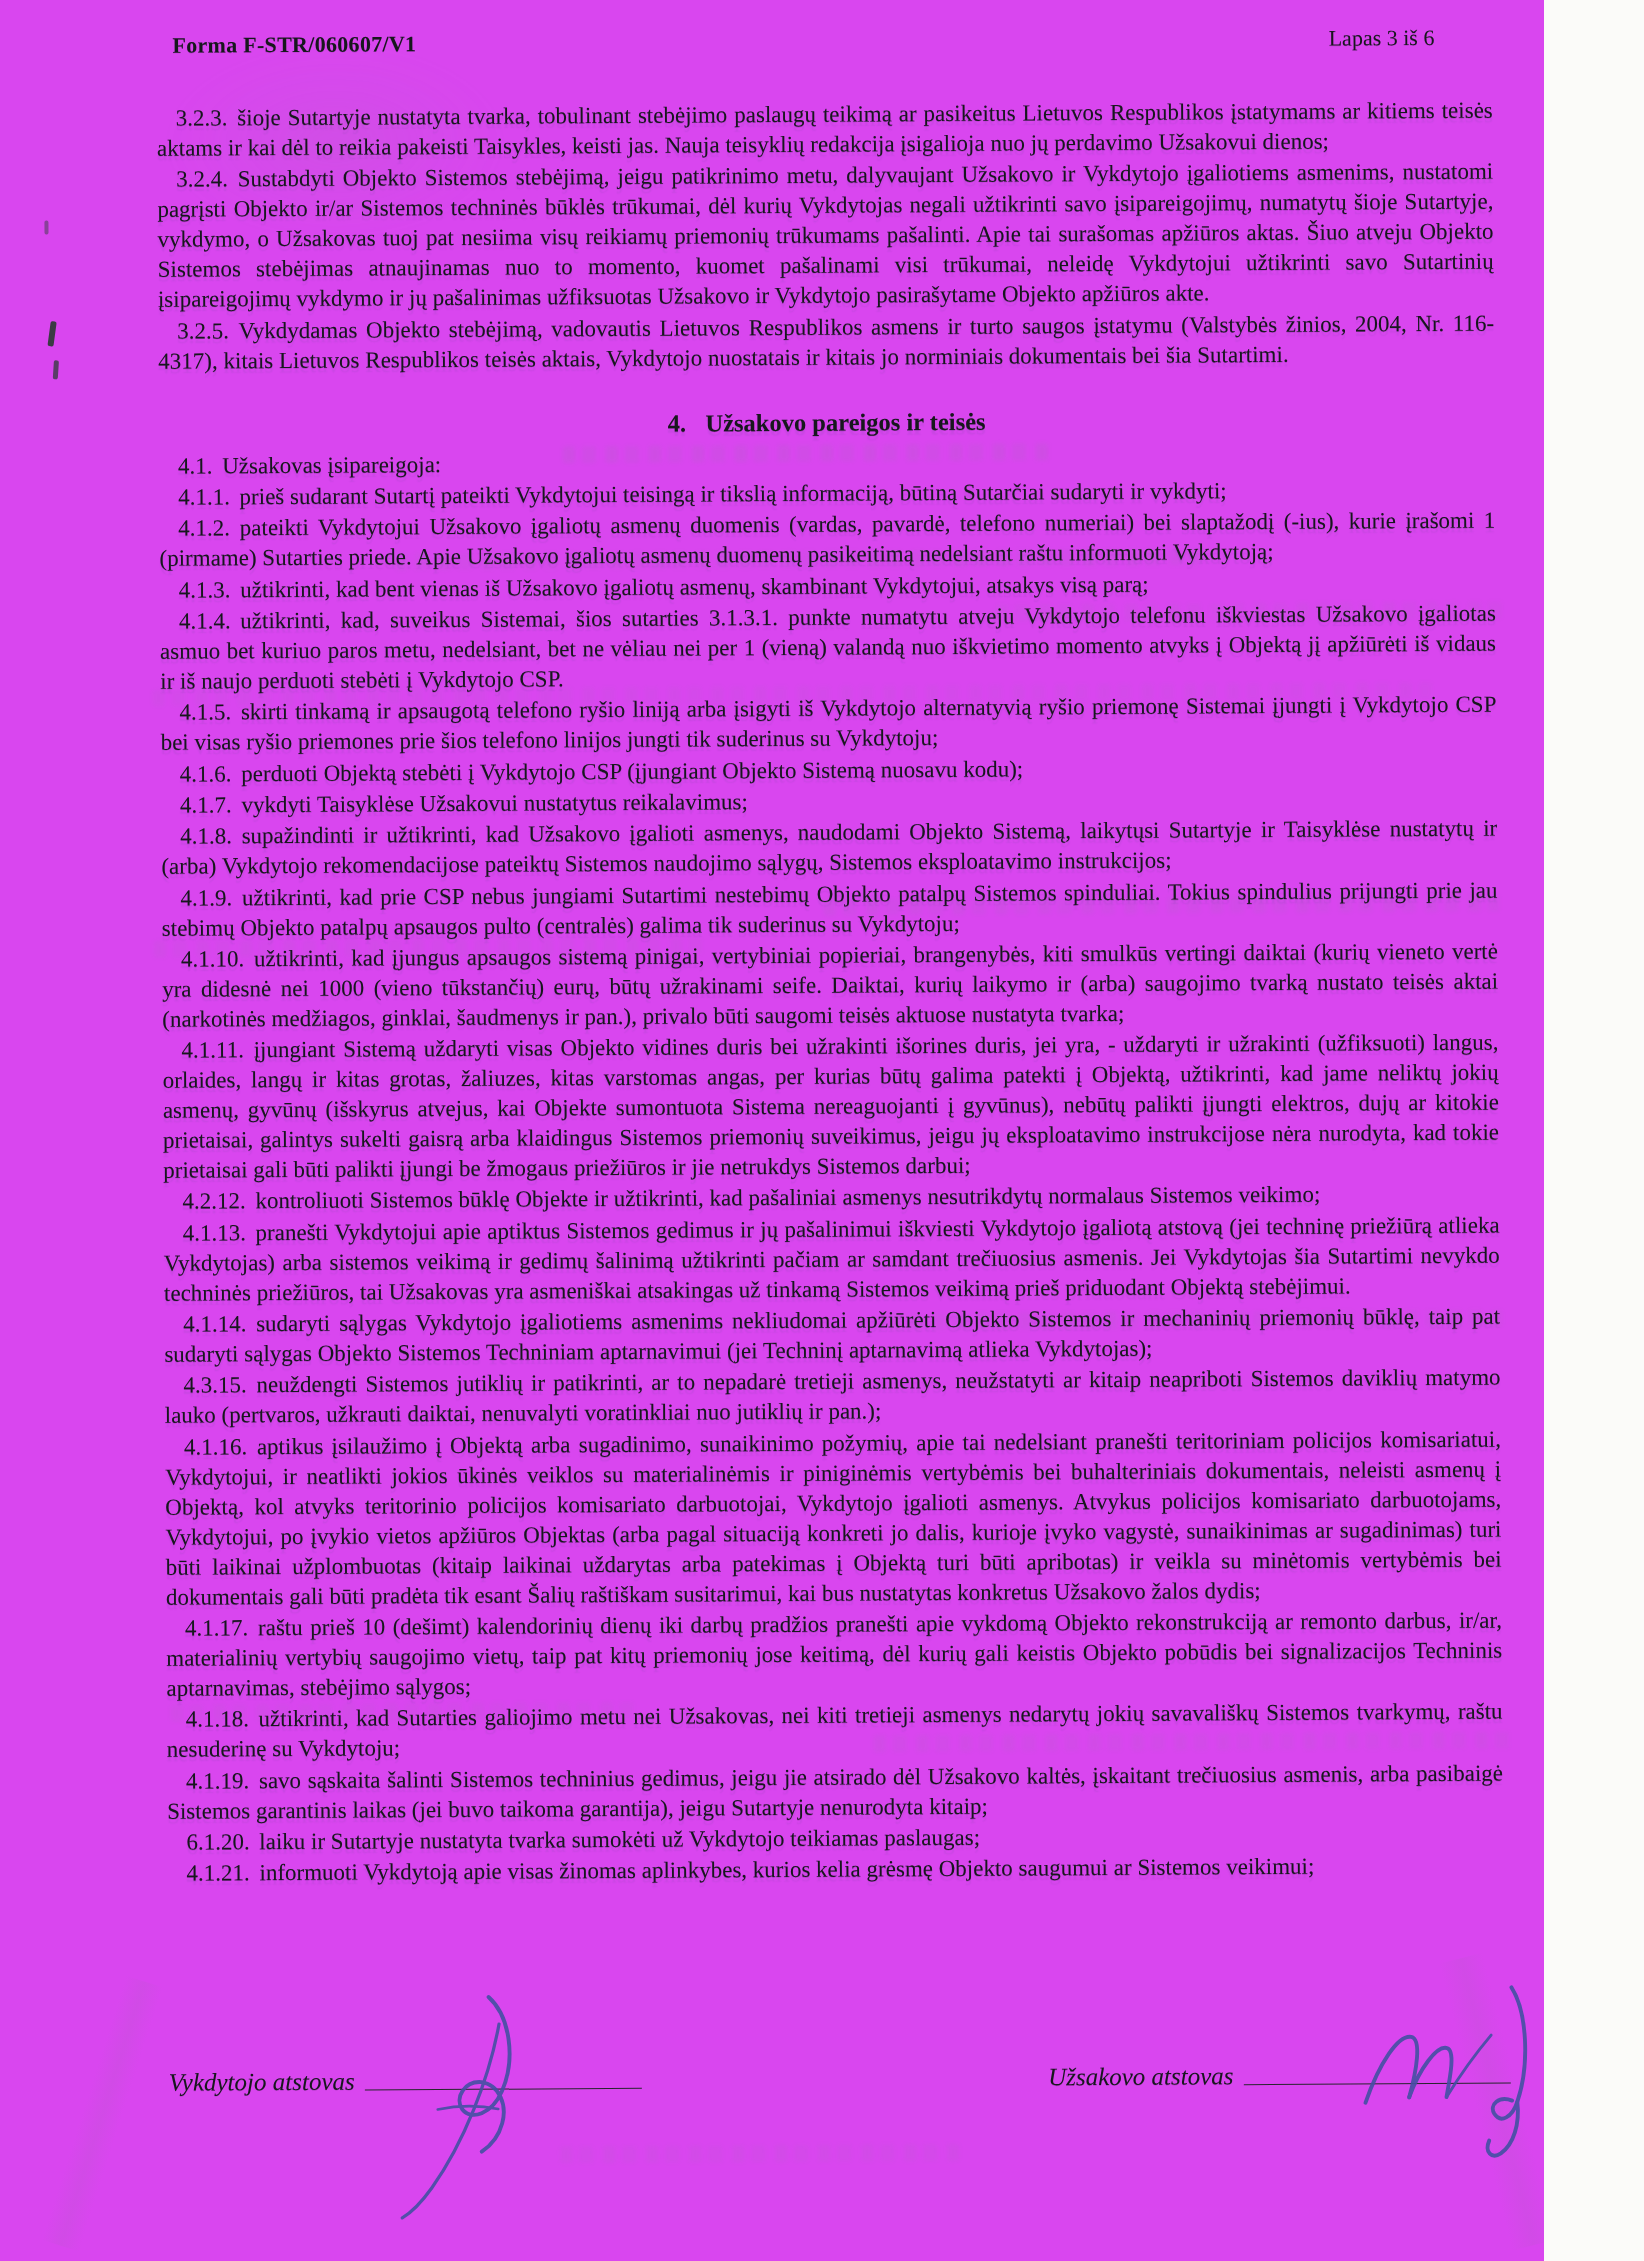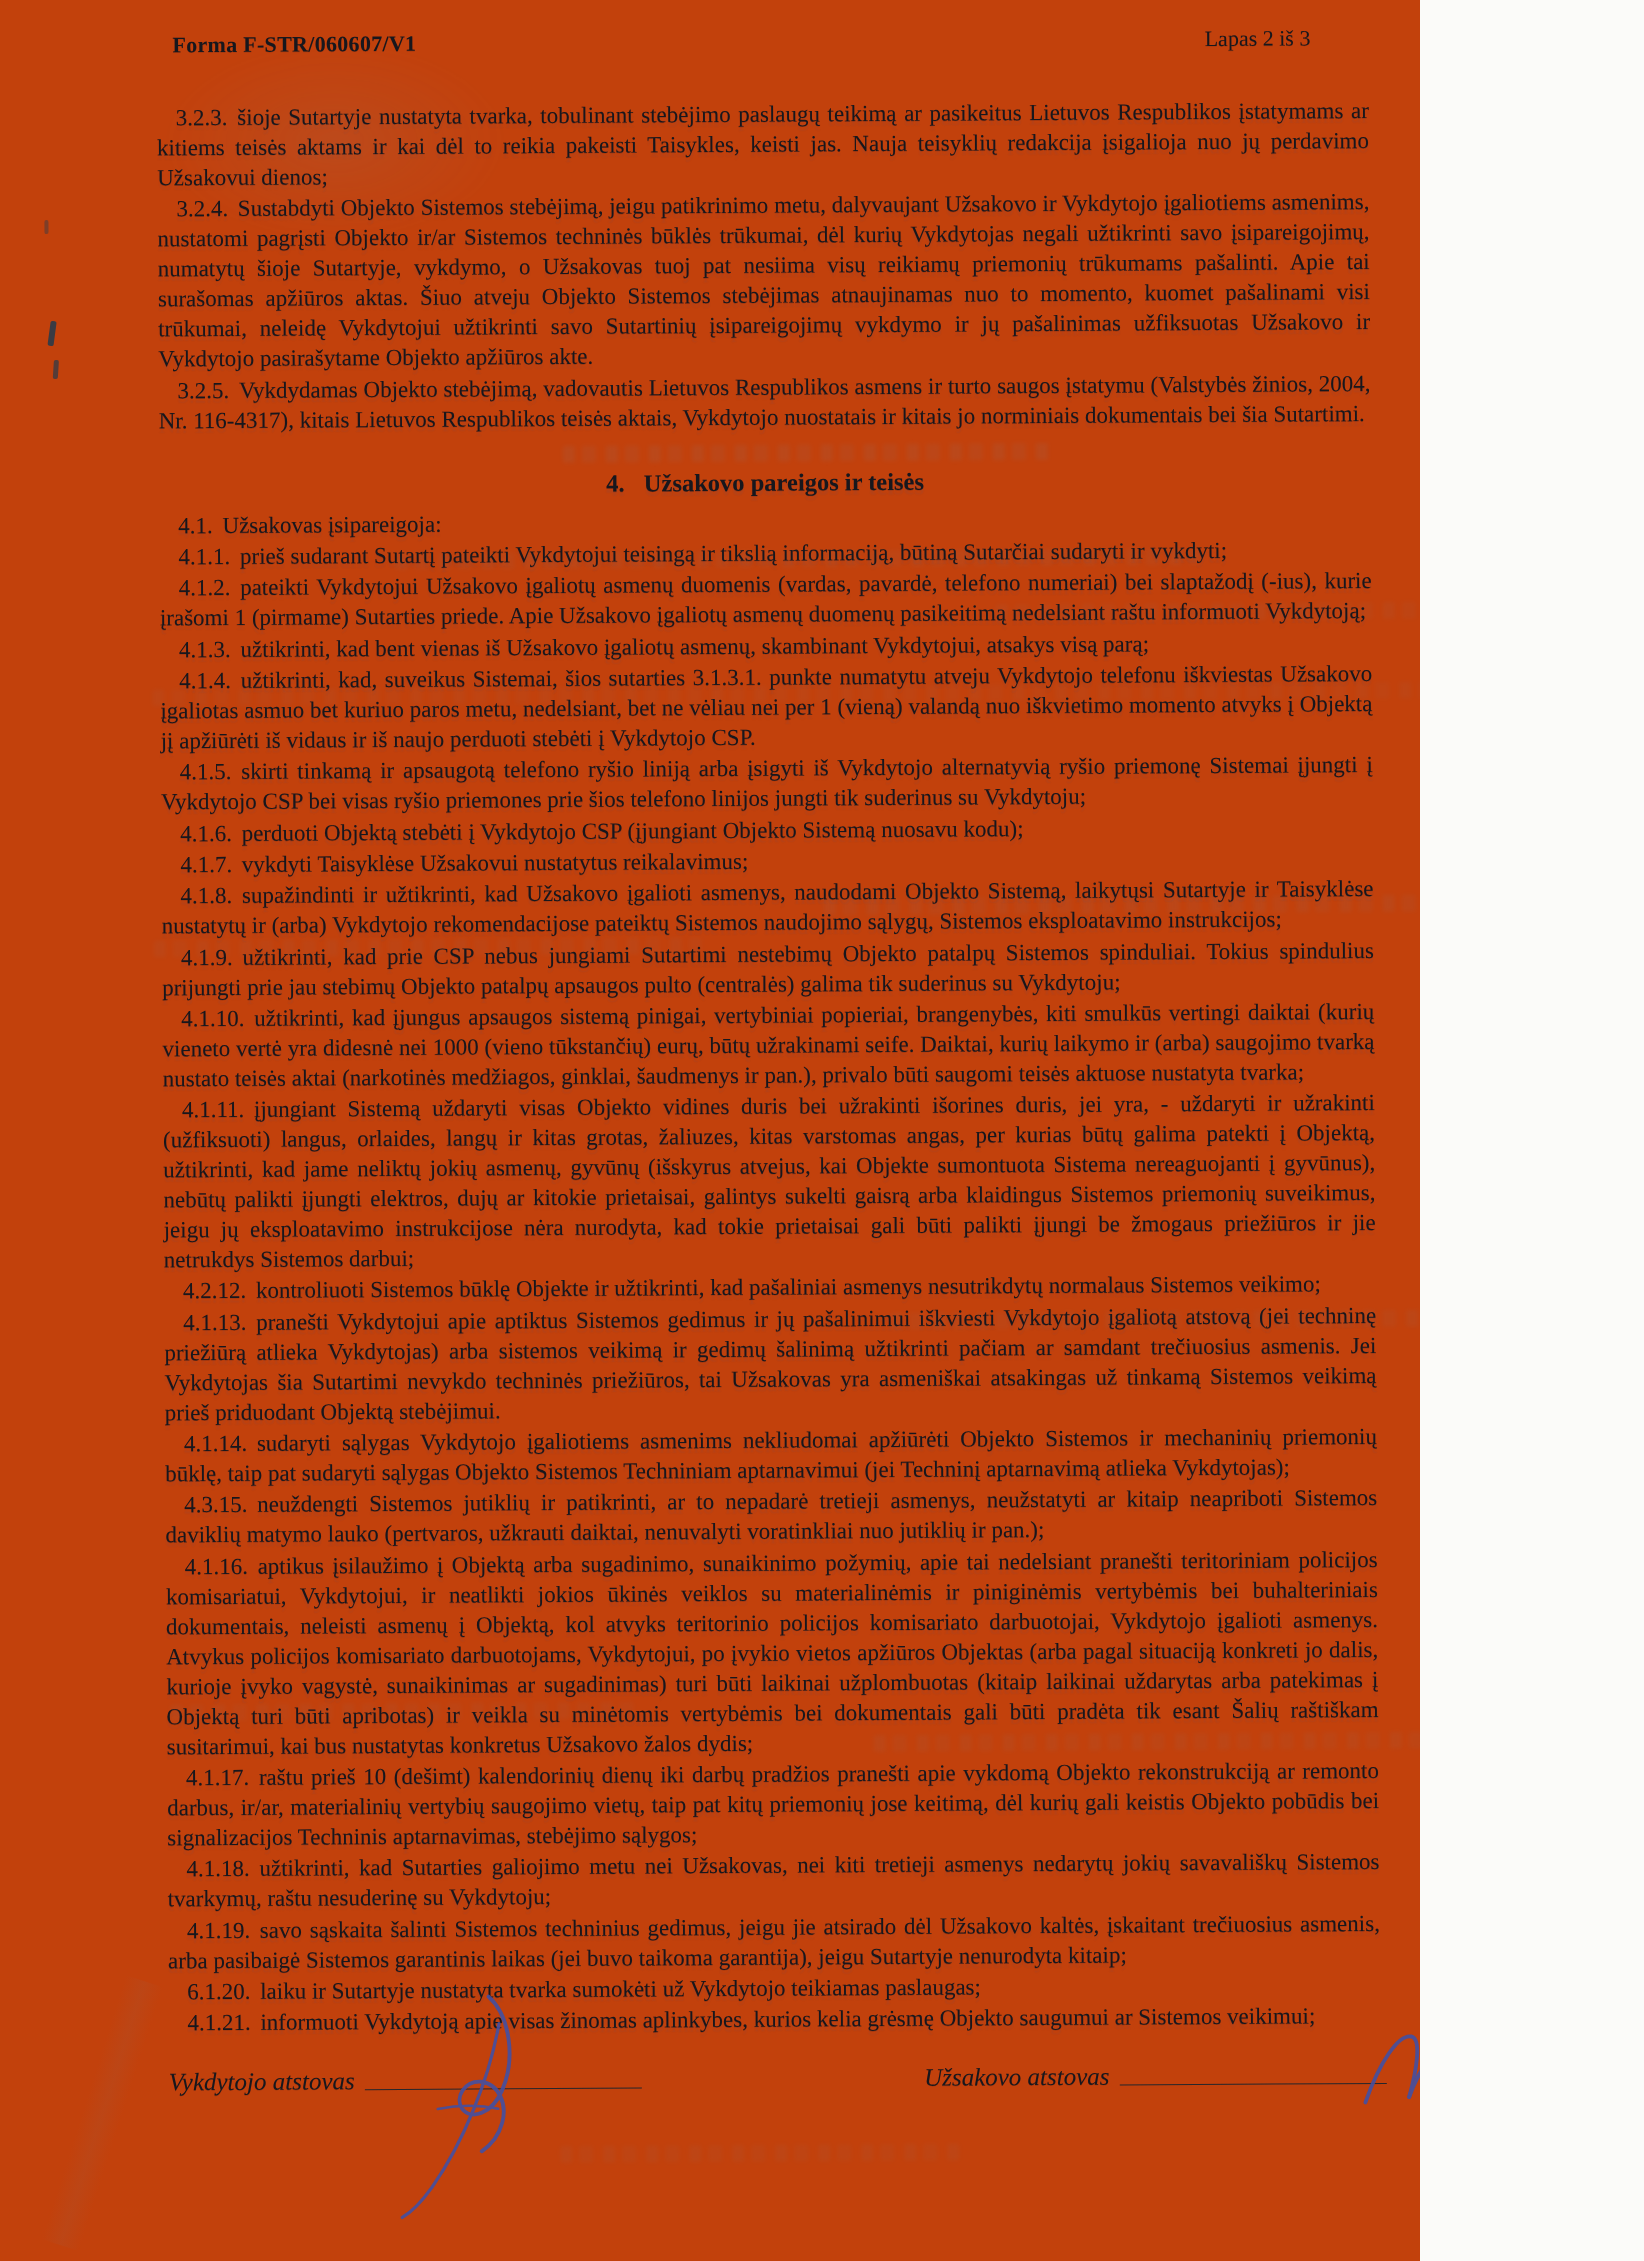--- a/index.html
+++ b/index.html
@@ -3,21 +3,21 @@
 <meta charset="utf-8">
 <title>Forma F-STR</title>
 <style>
   html,body{margin:0;padding:0;}
   body{
     width:1644px;height:2261px;overflow:hidden;
     background:#fbfbf9;
     font-family:"Liberation Serif","DejaVu Serif",serif;
     color:#17171d;
   }
-  .page{position:relative;width:1420px;height:2261px;background:#c2410c;overflow:hidden;}
+  .page{position:relative;width:1544px;height:2261px;background:#d946ef;overflow:hidden;}
   .tilt{position:absolute;inset:0;transform:rotate(-0.35deg);transform-origin:50% 50%;}
   
   .header{
     display:flex;justify-content:space-between;
     padding:28px 103px 0 179px;
     font-size:22px;line-height:27px;position:relative;z-index:2;
     text-shadow:0 0.6px 0 rgba(20,20,40,.18);
   }
   .form-code{font-weight:bold;letter-spacing:0.3px;}
   
@@ -94,21 +94,21 @@
     <div class="ghost" style="left:870px;top:1736px;width:644px;opacity:.4;"></div>
     <div class="ghost" style="left:554px;top:2145px;width:399px;opacity:.35;"></div>
     <div class="fold" style="left:77px;top:1971px;width:39px;height:277px;transform:rotate(18deg);"></div>
     <div class="fold" style="left:1469px;top:1958px;width:45px;height:296px;transform:rotate(-14deg);"></div>
     <div class="ink-dash" style="left:54px;top:317px;width:6.4px;height:24.5px;transform:rotate(8deg);"></div>
     <div class="ink-dash" style="left:58px;top:356px;width:5.2px;height:19.3px;transform:rotate(4deg);opacity:.8;"></div>
     <div class="ink-dash" style="left:50px;top:216px;width:3.9px;height:14px;opacity:.5;"></div>
 
     <header class="header">
       <span class="form-code">Forma F-STR/060607/V1</span>
-      <span class="page-label">Lapas 2 iš 3</span>
+      <span class="page-label">Lapas 3 iš 6</span>
     </header>
 
     <main class="content">
       <section id="clauses3">
           <p class="clause"><span class="num">3.2.3.</span><span class="txt">šioje Sutartyje nustatyta tvarka, tobulinant stebėjimo paslaugų teikimą ar pasikeitus Lietuvos Respublikos įstatymams ar kitiems teisės aktams ir kai dėl to reikia pakeisti Taisykles, keisti jas. Nauja teisyklių redakcija įsigalioja nuo jų perdavimo Užsakovui dienos;</span></p>
           <p class="clause"><span class="num">3.2.4.</span><span class="txt">Sustabdyti Objekto Sistemos stebėjimą, jeigu patikrinimo metu, dalyvaujant Užsakovo ir Vykdytojo įgaliotiems asmenims, nustatomi pagrįsti Objekto ir/ar Sistemos techninės būklės trūkumai, dėl kurių Vykdytojas negali užtikrinti savo įsipareigojimų, numatytų šioje Sutartyje, vykdymo, o Užsakovas tuoj pat nesiima visų reikiamų priemonių trūkumams pašalinti. Apie tai surašomas apžiūros aktas. Šiuo atveju Objekto Sistemos stebėjimas atnaujinamas nuo to momento, kuomet pašalinami visi trūkumai, neleidę Vykdytojui užtikrinti savo Sutartinių įsipareigojimų vykdymo ir jų pašalinimas užfiksuotas Užsakovo ir Vykdytojo pasirašytame Objekto apžiūros akte.</span></p>
           <p class="clause"><span class="num">3.2.5.</span><span class="txt">Vykdydamas Objekto stebėjimą, vadovautis Lietuvos Respublikos asmens ir turto saugos įstatymu (Valstybės žinios, 2004, Nr. 116-4317), kitais Lietuvos Respublikos teisės aktais, Vykdytojo nuostatais ir kitais jo norminiais dokumentais bei šia Sutartimi.</span></p>
         </section>
       <h2 class="heading"><span class="hnum">4.</span><span>Užsakovo pareigos ir teisės</span></h2>
       <section id="clauses4">

